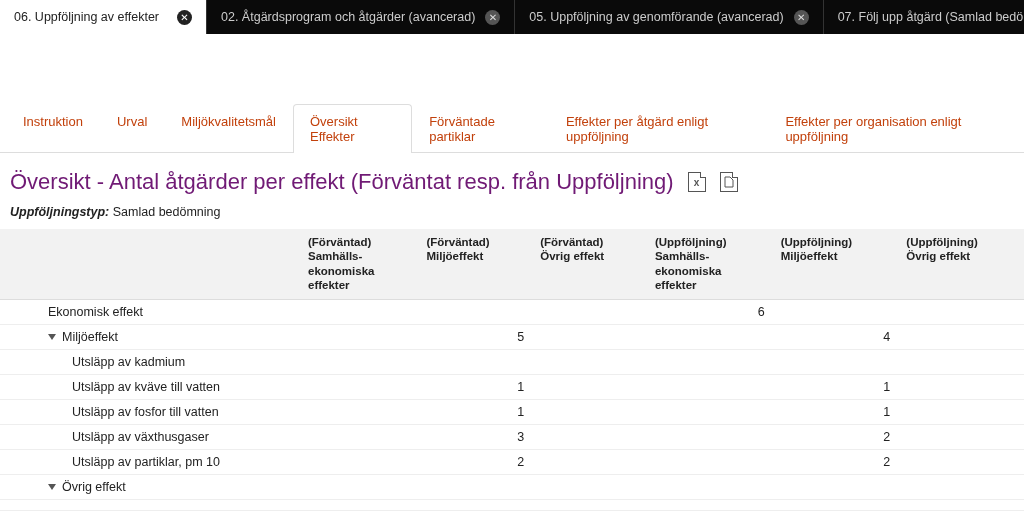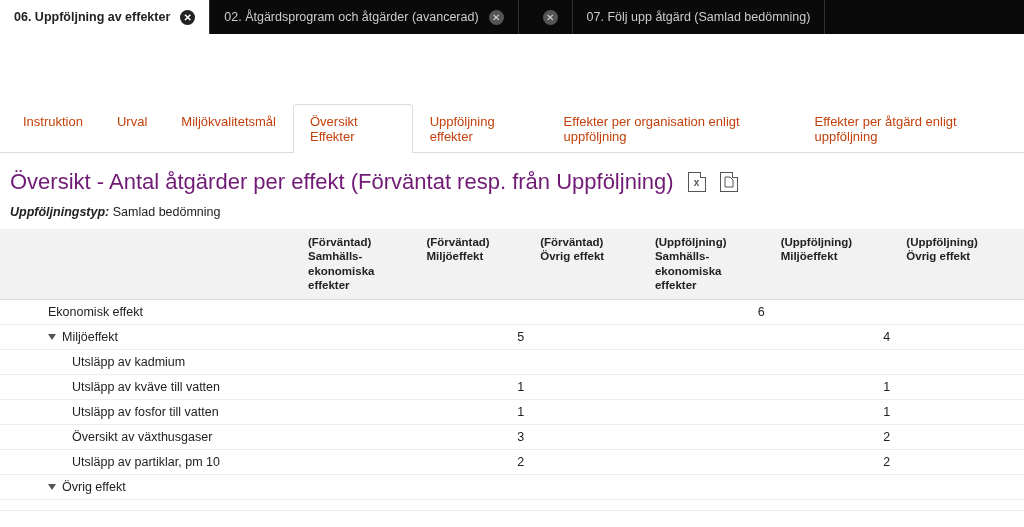--- a/index.html
+++ b/index.html
@@ -23,21 +23,22 @@
       padding: 0 14px;
       color: #ccc;
       font-size: 12.5px;
       border-right: 1px solid #333;
       cursor: pointer;
       white-space: nowrap;
     }
     .top-tab.active {
       background: #fff;
       color: #222;
-      font-weight: 700;
+      font-weight: 400;
+      gap: 8px;
     }
     .close-icon {
       margin-left: 10px;
       width: 15px;
       height: 15px;
       border-radius: 50%;
       background: #555;
       color: #ddd;
       font-size: 10px;
       line-height: 15px;
@@ -157,36 +158,37 @@
 <div class="top-tabs" id="top-tabs">
     <div class="top-tab active">
       <span>06. Uppföljning av effekter</span>
       <span class="close-icon">✕</span>
     </div>
     <div class="top-tab">
       <span>02. Åtgärdsprogram och åtgärder (avancerad)</span>
       <span class="close-icon">✕</span>
     </div>
     <div class="top-tab">
+      <span>05. Uppföljning av genomförande (avancerad)</span>
       <span class="close-icon">✕</span>
     </div>
     <div class="top-tab">
       <span>07. Följ upp åtgärd (Samlad bedömning)</span>
     </div>
   </div>
 
 <div class="content-area">
   <div class="sub-tabs" id="sub-tabs">
       <div class="sub-tab">Instruktion</div>
       <div class="sub-tab">Urval</div>
       <div class="sub-tab">Miljökvalitetsmål</div>
       <div class="sub-tab active">Översikt Effekter</div>
-      <div class="sub-tab">Uppföljning effekter</div>
+      <div class="sub-tab">Förväntade partiklar</div>
+      <div class="sub-tab">Effekter per åtgärd enligt uppföljning</div>
       <div class="sub-tab">Effekter per organisation enligt uppföljning</div>
-      <div class="sub-tab">Effekter per åtgärd enligt uppföljning</div>
     </div>
 
   <div class="page-heading">
     <h1>Översikt - Antal åtgärder per effekt (Förväntat resp. från Uppföljning)</h1>
     <span class="export-icon" title="Excel">
       <span>x</span>
     </span>
     <span class="export-icon" title="PDF">
       <svg width="10" height="12" viewBox="0 0 10 12">
         <path d="M1 1h5l3 3v7H1z" fill="none" stroke="#555" stroke-width="1"></path>
@@ -251,21 +253,21 @@
         <tr>
           <td class="label-col indent-3"><span>Utsläpp av fosfor till vatten</span></td>
           <td></td>
           <td>1</td>
           <td></td>
           <td></td>
           <td>1</td>
           <td></td>
         </tr>
         <tr>
-          <td class="label-col indent-3"><span>Översikt av växthusgaser</span></td>
+          <td class="label-col indent-3"><span>Utsläpp av växthusgaser</span></td>
           <td></td>
           <td>3</td>
           <td></td>
           <td></td>
           <td>2</td>
           <td></td>
         </tr>
         <tr>
           <td class="label-col indent-3"><span>Utsläpp av partiklar, pm 10</span></td>
           <td></td>

